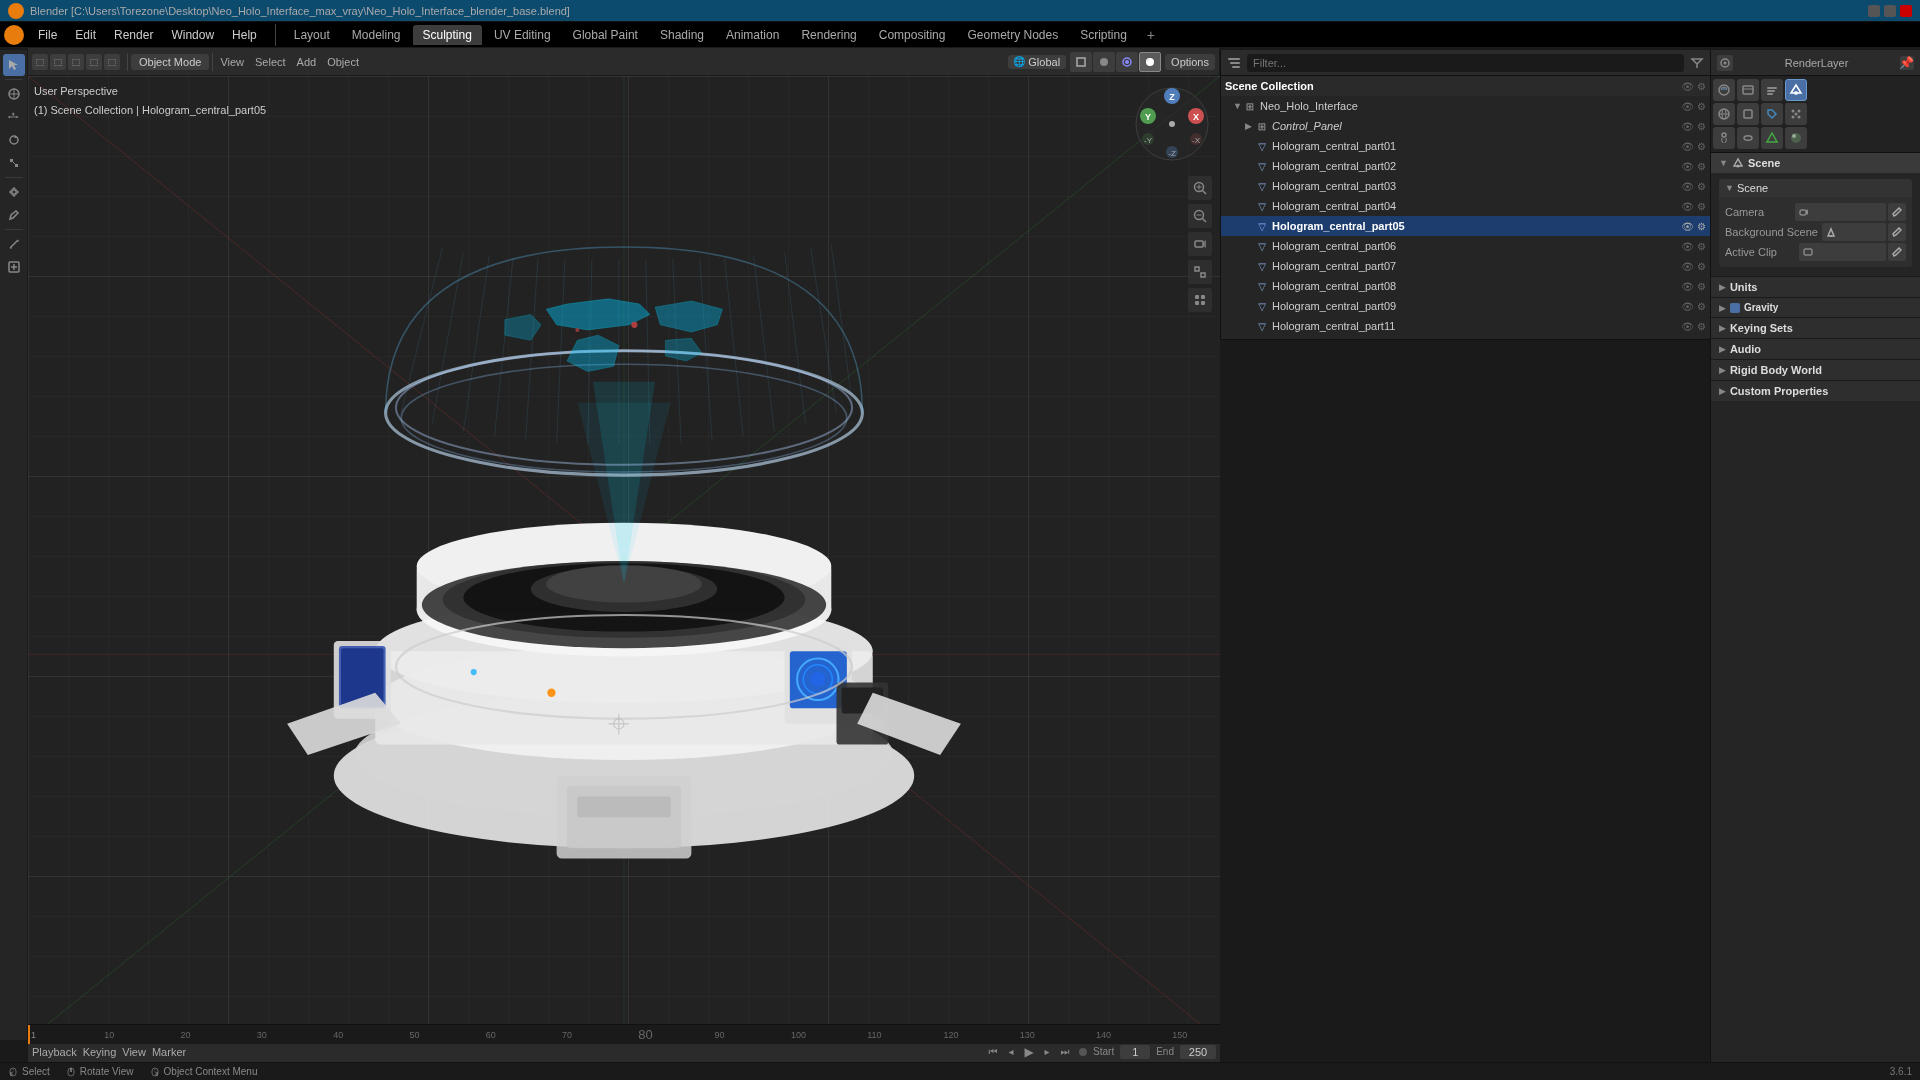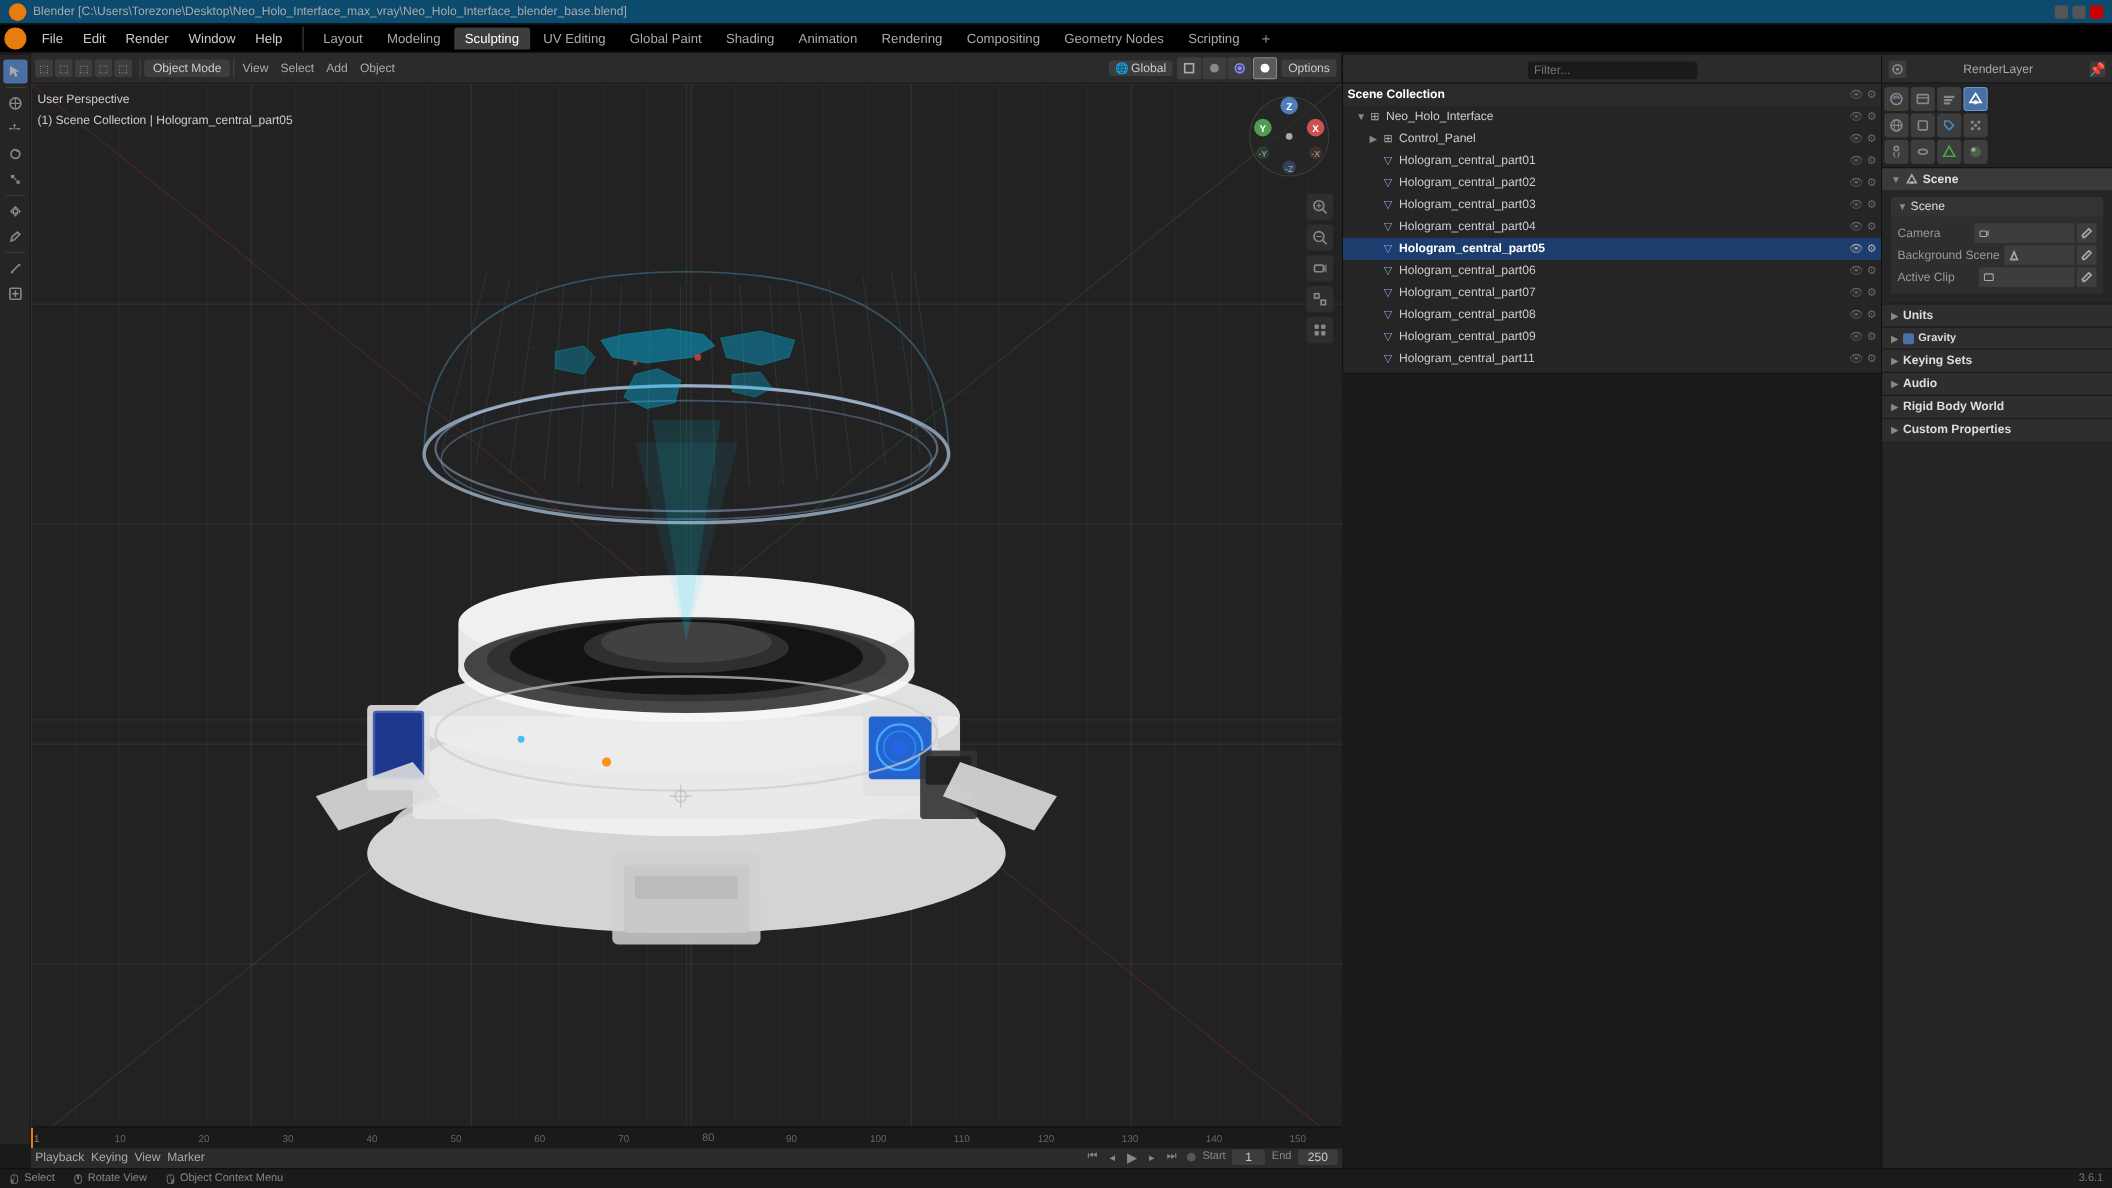--- a/index.html
+++ b/index.html
@@ -372,21 +372,21 @@
           <rect x="8" y="2" width="4" height="4" rx="1" fill="#888"></rect>
           <rect x="2" y="8" width="4" height="4" rx="1" fill="#888"></rect>
           <rect x="8" y="8" width="4" height="4" rx="1" fill="#888"></rect>
         </svg>
     </div>
   </div>
 </div>
 
 <div style="position:absolute;top:50px;right:210px;width:490px;height:290px;background:#252525;border-left:1px solid #111;border-bottom:1px solid #111;display:flex;flex-direction:column;">
 
-  <div style="height:26px;background:#2b2b2b;border-bottom:1px solid #111;display:flex;align-items:center;padding:0 6px;gap:6px;flex-direction:column;">
+  <div style="height:26px;background:#2b2b2b;border-bottom:1px solid #111;display:flex;align-items:center;padding:0 6px;gap:6px;">
     <svg width="14" height="14" viewBox="0 0 14 14">
         <rect x="1" y="2" width="12" height="2" rx="1" fill="#888"></rect>
         <rect x="3" y="6" width="10" height="2" rx="1" fill="#888"></rect>
         <rect x="5" y="10" width="8" height="2" rx="1" fill="#888"></rect>
       </svg>
     <input type="text" style="flex: 1 1 0%; background: rgb(26, 26, 26); border: none; border-radius: 3px; padding: 2px 6px; color: rgb(204, 204, 204); font-size: 11px; height: 18px; outline: none;" placeholder="Filter...">
     <svg width="14" height="14" viewBox="0 0 14 14" style="cursor:pointer;">
         <path d="M2 3 L7 8 L7 12 L7 8 L12 3 Z" fill="none" stroke="#888" stroke-width="1.5"></path>
       </svg>
   </div>
@@ -407,21 +407,21 @@
       <span style="flex:1;color:#cccccc;">Neo_Holo_Interface</span>
       <div style="display:flex;gap:3px;">
         <span style="font-size:10px;color:#666;">👁</span>
         <span style="font-size:10px;color:#666;">⚙</span>
       </div>
     </div>
 
     <div style="display:flex;align-items:center;padding:2px 4px;padding-left:24px;font-size:11px;cursor:pointer;min-height:20px;">
       <span style="width:10px;font-size:9px;color:#888;">▶</span>
       <span style="width:14px;text-align:center;margin-right:3px;font-size:10px;color:#aaa;">⊞</span>
-      <span style="flex:1;color:#cccccc;">Control_Panel</span>
+      <span style="flex:1;color:#cccccc;font-style:italic;">Control_Panel</span>
       <div style="display:flex;gap:3px;">
         <span style="font-size:10px;color:#666;">👁</span>
         <span style="font-size:10px;color:#666;">⚙</span>
       </div>
     </div>
 
     <div style="display:flex;align-items:center;padding:2px 4px;padding-left:24px;font-size:11px;cursor:pointer;min-height:20px;">
       <span style="width:10px;font-size:9px;color:transparent;">▶</span>
       <span style="width:14px;text-align:center;margin-right:3px;font-size:10px;color:#88aadd;">▽</span>
       <span style="flex:1;color:#cccccc;">Hologram_central_part01</span>
@@ -783,21 +783,21 @@
 
   <div style="position:absolute;inset:0;display:flex;align-items:center;">
     <span style="position:absolute;left:0;font-size:9px;color:#888;padding:0 3px;">1</span>
     <span style="position:absolute;left:6.4%;font-size:9px;color:#666;">10</span>
     <span style="position:absolute;left:12.8%;font-size:9px;color:#666;">20</span>
     <span style="position:absolute;left:19.2%;font-size:9px;color:#666;">30</span>
     <span style="position:absolute;left:25.6%;font-size:9px;color:#666;">40</span>
     <span style="position:absolute;left:32%;font-size:9px;color:#666;">50</span>
     <span style="position:absolute;left:38.4%;font-size:9px;color:#666;">60</span>
     <span style="position:absolute;left:44.8%;font-size:9px;color:#666;">70</span>
-    <span style="position:absolute;left:51.2%;font-size:10px;color:#666;">80</span>
+    <span style="position:absolute;left:51.2%;font-size:13px;color:#666;">80</span>
     <span style="position:absolute;left:57.6%;font-size:9px;color:#666;">90</span>
     <span style="position:absolute;left:64%;font-size:9px;color:#666;">100</span>
     <span style="position:absolute;left:70.4%;font-size:9px;color:#666;">110</span>
     <span style="position:absolute;left:76.8%;font-size:9px;color:#666;">120</span>
     <span style="position:absolute;left:83.2%;font-size:9px;color:#666;">130</span>
     <span style="position:absolute;left:89.6%;font-size:9px;color:#666;">140</span>
     <span style="position:absolute;left:96%;font-size:9px;color:#666;">150</span>
 
     <div style="position:absolute;left:0;top:0;bottom:0;width:2px;background:#e87d0d;"></div>
   </div>

